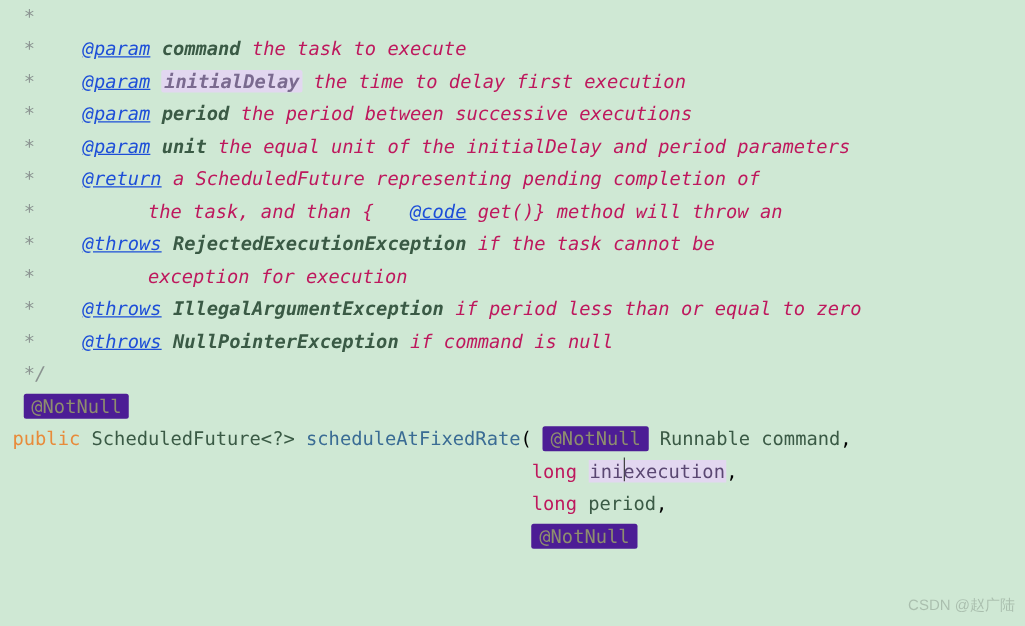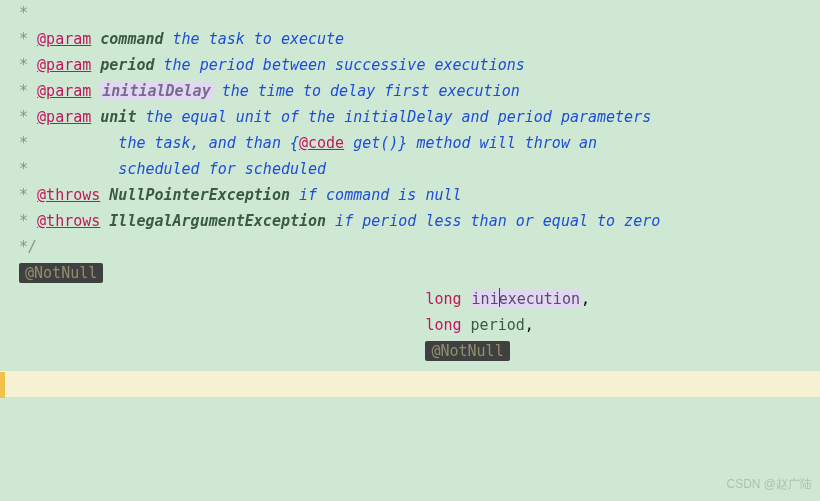--- a/index.html
+++ b/index.html
@@ -11,26 +11,26 @@
   width: 820px;
   height: 501px;
   overflow: hidden;
   position: relative;
 }
 .code-area {
   padding: 0 12px 0 10px;
   background: #cfe8d4;
 }
 .line { white-space: pre; }
-.comment { color: #1d4ed8; font-style: italic; }
-.doc-tag { color: #be185d; text-decoration: underline; }
+.comment { color: #be185d; font-style: italic; }
+.doc-tag { color: #1d4ed8; font-style: italic; text-decoration: underline; margin-left: 29px; }
 .doc-bold { color: #3a5a45; font-style: italic; font-weight: bold; }
 .highlight-param { background: #e2d7f0; color: #7a6a8f; padding: 0 2px; border-radius: 2px; font-style: italic; }
 .highlight-ident { background: #e2d7f0; color: #5a4772; padding: 0 1px; }
-.annotation-box { background: #404040; color: #8e8e6e; padding: 1px 6px; border-radius: 2px; }
+.annotation-box { background: #4c1d95; color: #8e8e6e; padding: 1px 6px; border-radius: 2px; }
 .kw-public { color: #e88b3a; }
 .kw-long { color: #be185d; }
 .type { color: #3a5a45; }
 .method-name { color: #3a6c94; }
 .gutter-warn {
   position: absolute;
   left: 0px;
   top: 372px;
   width: 5px;
   height: 26px;
@@ -65,27 +65,30 @@
 </style>
 </head>
 <body>
 
 <div class="highlight-line"></div>
 <div class="gutter-warn"></div>
 
 <div class="code-area content">
 <div class="line"><span class="star"> * </span></div>
 <div class="line"><span class="star"> * </span><span class="doc-tag">@param</span><span class="comment"> </span><span class="doc-bold">command</span><span class="comment"> the task to execute</span></div>
+<div class="line"><span class="star"> * </span><span class="doc-tag">@param</span><span class="comment"> </span><span class="highlight-param doc-bold">initialDelay</span><span class="comment"> the time to delay first execution</span></div>
 <div class="line"><span class="star"> * </span><span class="doc-tag">@param</span><span class="comment"> </span><span class="doc-bold">period</span><span class="comment"> the period between successive executions</span></div>
-<div class="line"><span class="star"> * </span><span class="doc-tag">@param</span><span class="comment"> </span><span class="highlight-param doc-bold">initialDelay</span><span class="comment"> the time to delay first execution</span></div>
 <div class="line"><span class="star"> * </span><span class="doc-tag">@param</span><span class="comment"> </span><span class="doc-bold">unit</span><span class="comment"> the equal unit of the initialDelay and period parameters</span></div>
+<div class="line"><span class="star"> * </span><span class="doc-tag">@return</span><span class="comment"> a ScheduledFuture representing pending completion of</span></div>
 <div class="line"><span class="star"> * </span><span class="comment">         the task, and than {</span><span class="doc-tag">@code</span><span class="comment"> get()} method will throw an</span></div>
-<div class="line"><span class="star"> * </span><span class="comment">         scheduled for scheduled</span></div>
+<div class="line"><span class="star"> * </span><span class="doc-tag">@throws</span><span class="comment"> </span><span class="doc-bold">RejectedExecutionException</span><span class="comment"> if the task cannot be</span></div>
+<div class="line"><span class="star"> * </span><span class="comment">         exception for execution</span></div>
+<div class="line"><span class="star"> * </span><span class="doc-tag">@throws</span><span class="comment"> </span><span class="doc-bold">IllegalArgumentException</span><span class="comment"> if period less than or equal to zero</span></div>
 <div class="line"><span class="star"> * </span><span class="doc-tag">@throws</span><span class="comment"> </span><span class="doc-bold">NullPointerException</span><span class="comment"> if command is null</span></div>
-<div class="line"><span class="star"> * </span><span class="doc-tag">@throws</span><span class="comment"> </span><span class="doc-bold">IllegalArgumentException</span><span class="comment"> if period less than or equal to zero</span></div>
 <div class="line"><span class="star"> */</span></div>
 <div class="line"> <span class="annotation-box">@NotNull</span></div>
+<div class="line"><span class="kw-public">public</span> <span class="type">ScheduledFuture&lt;?&gt;</span> <span class="method-name">scheduleAtFixedRate</span>( <span class="annotation-box">@NotNull</span> <span class="type">Runnable</span> <span class="type">command</span>,</div>
 <div class="line">                                              <span class="kw-long">long</span> <span class="highlight-ident"><span>ini</span><span class="caret"></span><span>execution</span></span>,</div>
 <div class="line">                                              <span class="kw-long">long</span> <span class="type">period</span>,</div>
 <div class="line">                                              <span class="annotation-box">@NotNull</span></div>
 </div>
 
 <div class="watermark">CSDN @赵广陆</div>
 
 </body></html>

